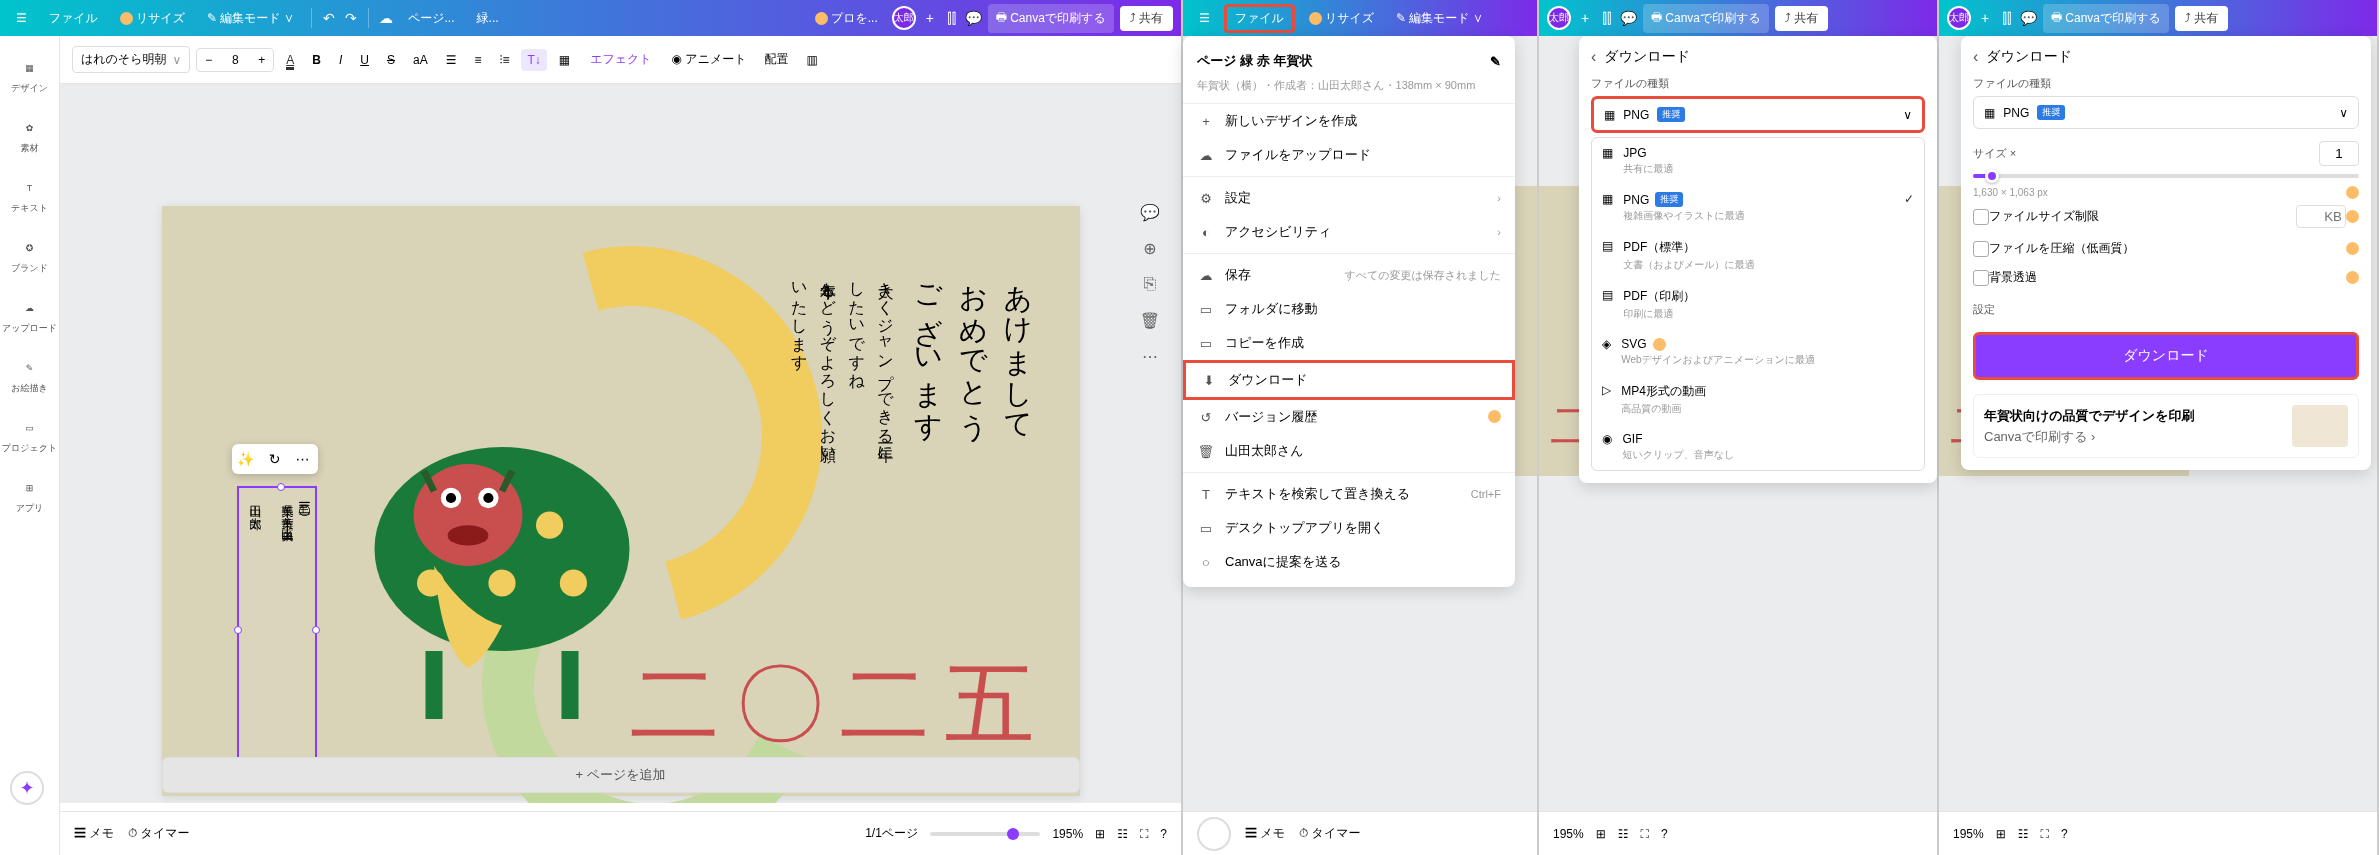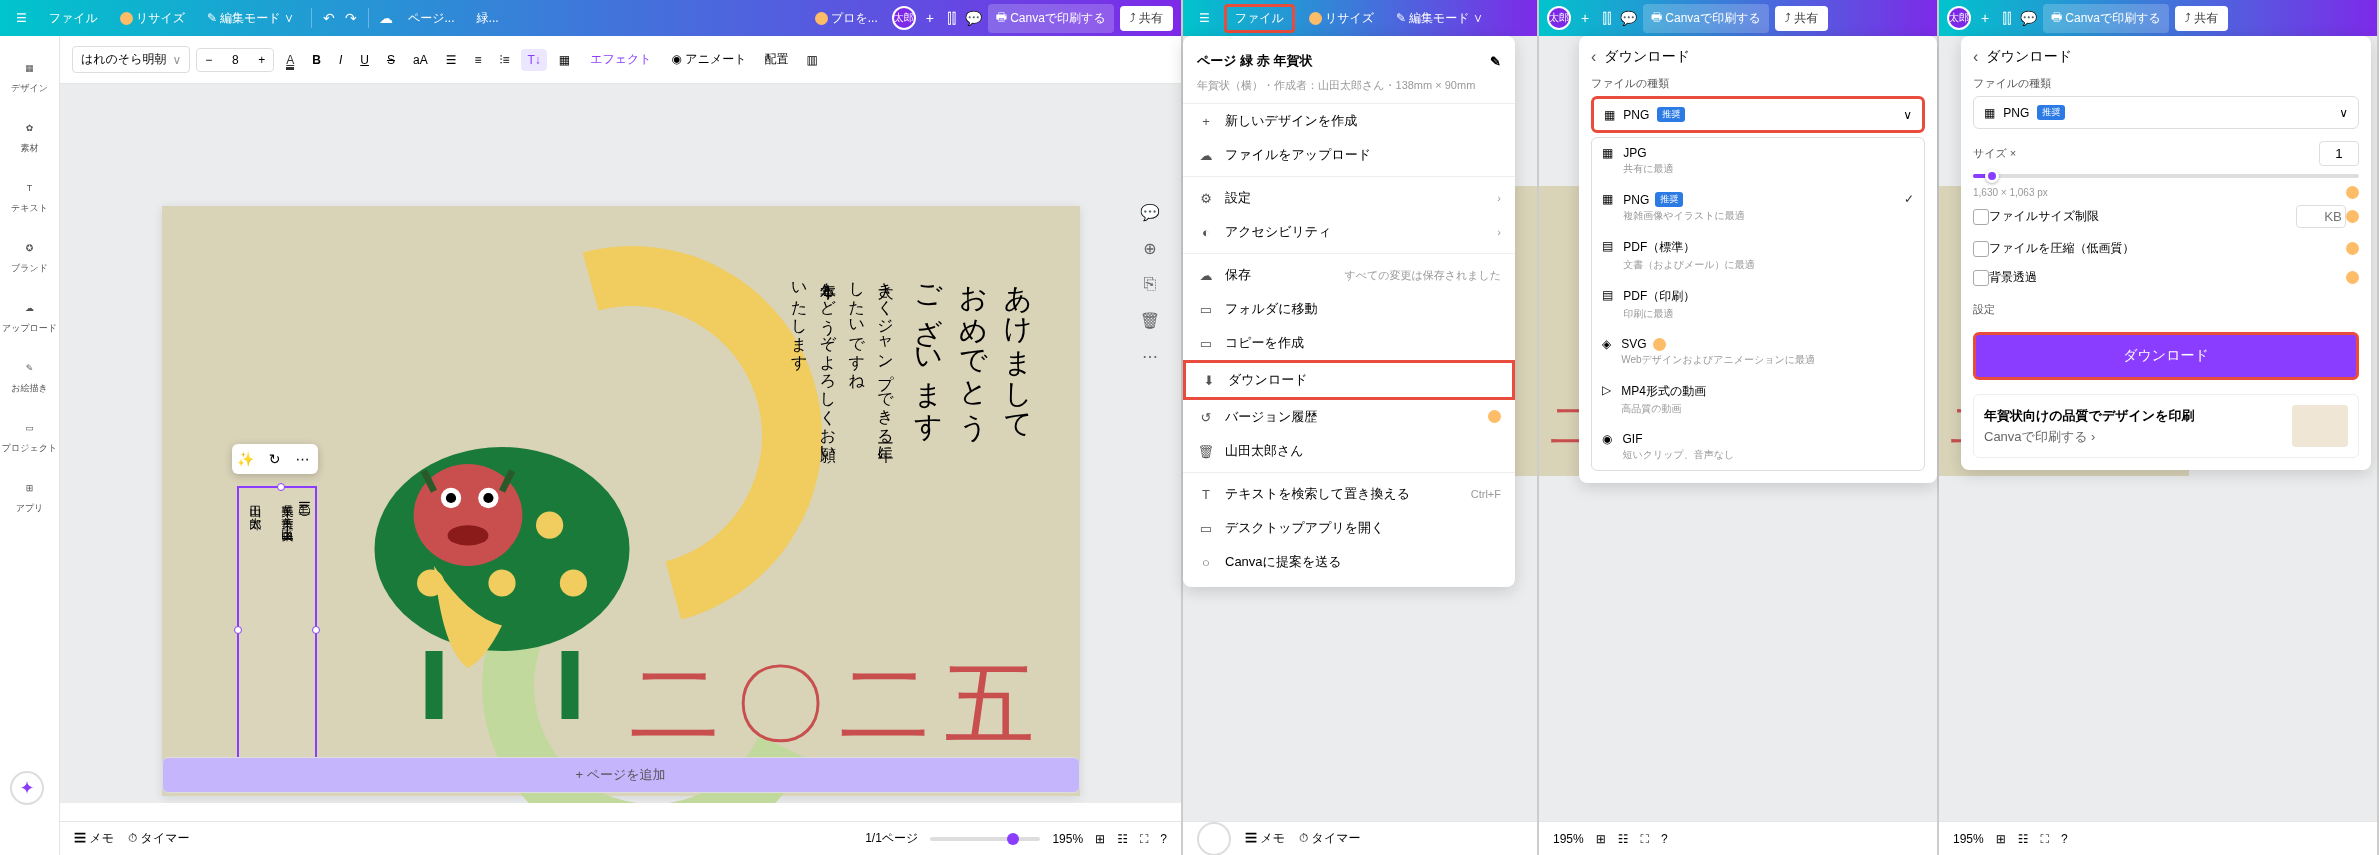--- a/index.html
+++ b/index.html
@@ -31,22 +31,22 @@
 .subtext{position:absolute;right:180px;top:65px;writing-mode:vertical-rl;font-size:16px;font-family:serif;line-height:1.8}
 .addr-box{position:absolute;left:75px;top:280px;width:80px;height:280px;border:2px solid #8b3dff;background:rgba(255,255,255,.05)}
 .addr{writing-mode:vertical-rl;font-size:12px;padding:8px;height:100%;font-family:serif}
 .float-tools{position:absolute;left:70px;top:238px;background:#fff;border-radius:6px;box-shadow:0 2px 8px rgba(0,0,0,.2);padding:4px;display:flex;gap:6px}
 .float-tools span{width:22px;height:22px;display:flex;align-items:center;justify-content:center;cursor:pointer;font-size:14px}
 .sel-handle{position:absolute;width:8px;height:8px;background:#fff;border:1.5px solid #8b3dff;border-radius:50%}
 .side-tools{position:absolute;right:18px;top:115px;display:flex;flex-direction:column;gap:10px}
 .side-tools span{width:26px;height:26px;display:flex;align-items:center;justify-content:center;cursor:pointer;color:#666}
 .lock-ctl{position:absolute;top:92px;right:36px;display:flex;gap:12px;color:#666;font-size:14px}
 .add-page{position:absolute;left:60px;right:0;bottom:52px;display:flex;justify-content:center;padding:10px}
-.add-page-btn{width:918px;padding:8px;border:1px solid #ddd;border-radius:6px;background:#c4b5fd;text-align:center;font-size:13px;cursor:pointer;color:#555}
-.bottombar{position:absolute;left:60px;bottom:0;right:0;height:34px;background:#fff;border-top:1px solid #e5e5e5;display:flex;align-items:center;padding:0 14px;gap:14px;font-size:12px}
+.add-page-btn{width:918px;padding:8px;border:1px solid #ddd;border-radius:6px;background:#e5e5e5;text-align:center;font-size:13px;cursor:pointer;color:#555}
+.bottombar{position:absolute;left:60px;bottom:0;right:0;height:44px;background:#fff;border-top:1px solid #e5e5e5;display:flex;align-items:center;padding:0 14px;gap:14px;font-size:12px}
 .bb-right{margin-left:auto;display:flex;align-items:center;gap:12px}
 .zoom-slider{width:110px;height:4px;background:#ddd;border-radius:2px;position:relative}
 .zoom-thumb{position:absolute;width:12px;height:12px;background:#8b3dff;border-radius:50%;top:-4px}
 .ai-fab{position:absolute;left:10px;bottom:50px;width:34px;height:34px;border-radius:50%;background:#fff;border:2px solid #ddd;display:flex;align-items:center;justify-content:center;color:#8b3dff;font-size:18px}
 
 .redbox{border:3px solid #e74c3c !important}
 .file-menu{position:absolute;left:0;top:36px;width:332px;background:#fff;box-shadow:0 4px 16px rgba(0,0,0,.15);border-radius:8px;padding:8px 0;font-size:13px;z-index:10}
 .fm-header{padding:8px 14px;font-weight:600;display:flex;gap:8px;align-items:center}
 .fm-sub{padding:0 14px 10px;font-size:11px;color:#999;border-bottom:1px solid #eee}
 .fm-item{padding:8px 14px;display:flex;align-items:center;gap:10px;cursor:pointer}

